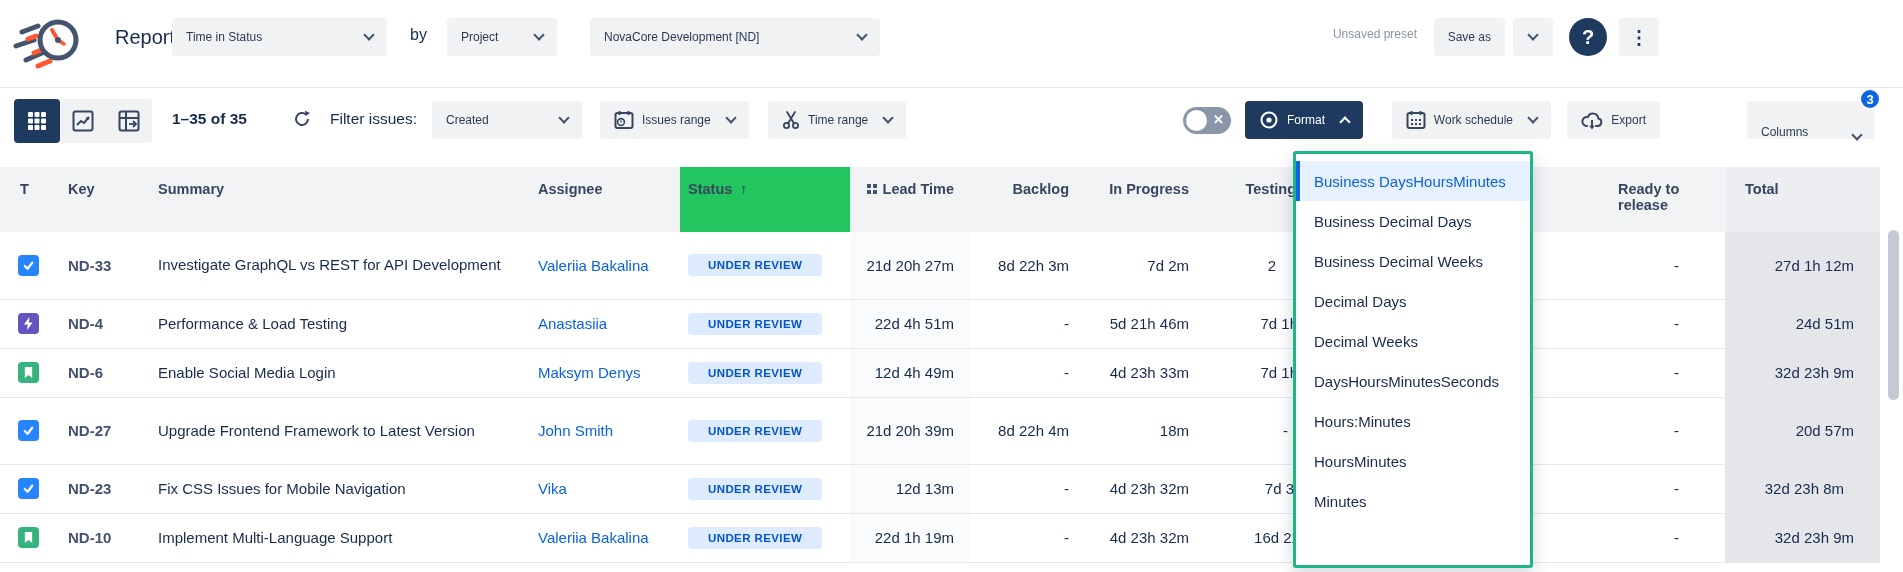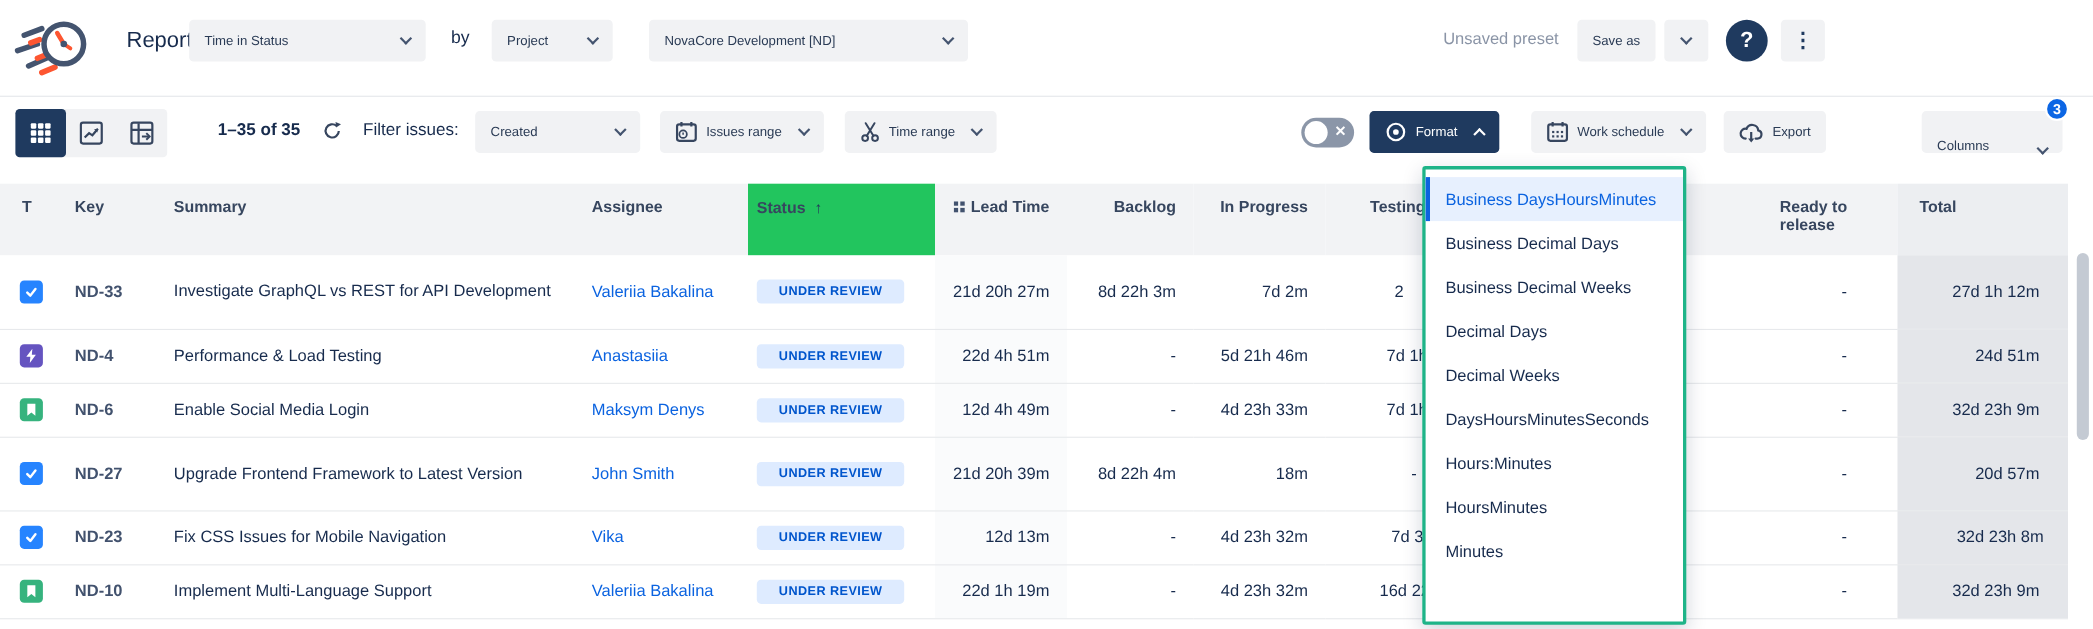--- a/index.html
+++ b/index.html
@@ -20,37 +20,37 @@
   
   .topbar { position:absolute; left:0; top:0; width:1903px; height:88px; background:#fff;
             border-bottom:1px solid #e4e6ea; }
   .logo { position:absolute; left:8px; top:6px; }
   .report-label { position:absolute; left:115px; top:26px; font-size:20px; }
   .sel-report   { position:absolute; left:172px; top:18px; width:215px; justify-content:space-between; }
   .by-label     { position:absolute; left:410px; top:26px; font-size:16px; }
   .sel-groupby  { position:absolute; left:447px; top:18px; width:110px; justify-content:space-between; }
   .sel-project  { position:absolute; left:590px; top:18px; width:290px; justify-content:space-between; }
 
-  .preset-note { position:absolute; right:486px; top:27px; color:#8a94a6; font-size:15px; }
+  .preset-note { position:absolute; right:486px; top:27px; color:#8a94a6; font-size:12px; }
   .saveas-btn  { position:absolute; right:398px; top:18px; }
   .saveas-chev { position:absolute; right:350px; top:18px; width:40px; }
   .help-btn { position:absolute; right:296px; top:18px; width:38px; height:38px; border:none; cursor:pointer;
               border-radius:50%; background:#1f3a5f; color:#fff; font-size:20px; font-weight:bold; }
   .kebab-btn { position:absolute; right:244px; top:18px; width:40px; font-size:19px; font-weight:bold;
                letter-spacing:0; color:#1f3a5f; }
 
   
   .toolbar { position:absolute; left:0; top:89px; width:1903px; height:64px; background:#fff; }
   .viewswitch { position:absolute; left:14px; top:10px; background:#f1f2f4; border-radius:4px;
                 display:flex; height:44px; align-items:stretch; }
   .viewswitch .vbtn { width:46px; display:flex; align-items:center; justify-content:center;
                       border-radius:4px; cursor:pointer; }
   .viewswitch .vbtn.active { background:#1f3a5f; }
   .count { position:absolute; left:172px; top:21px; font-size:15.5px; }
-  .count b { font-weight:bold;margin-left:26px; }
+  .count b { font-weight:bold; }
   .refresh { position:absolute; left:292px; top:20px; cursor:pointer; }
   .filter-label { position:absolute; left:330px; top:21px; font-size:15.5px; }
   .sel-filter { position:absolute; left:432px; top:12px; width:150px; justify-content:space-between; }
   .btn-issuesrange { position:absolute; left:600px; top:12px; gap:8px; }
   .btn-timerange   { position:absolute; left:768px; top:12px; gap:8px; }
 
   .toggle { position:absolute; right:672px; top:18px; width:48px; height:27px; background:#8b96a8;
             border-radius:14px; cursor:pointer; }
   .toggle .knob { position:absolute; left:3px; top:3px; width:21px; height:21px; background:#fff; border-radius:50%; }
   .toggle .off-x { position:absolute; right:7px; top:5px; color:#fff; font-size:13px; font-weight:bold; }
@@ -410,21 +410,21 @@
     <td class="key">ND-23</td>
     <td class="sum">Fix CSS Issues for Mobile Navigation</td>
     <td><span class="assignee">Vika</span></td>
     <td><span class="lozenge">UNDER REVIEW</span></td>
     <td class="num leadtime">12d 13m</td>
     <td class="num">-</td>
     <td class="num">4d 23h 32m</td>
     <td class="num" style="padding-right:6px">7d 3</td>
     <td></td>
     <td class="num" style="padding-right:46px">-</td>
-    <td class="num total" style="padding-right:22px">32d 23h 8m</td>
+    <td class="num total" style="padding-right:36px">32d 23h 8m</td>
   </tr>
 
   <tr class="r1">
     <td style="padding-left:18px">
           <span class="typeicon story">
       <svg width="11" height="13" viewBox="0 0 12 14">
               <path d="M2 1 h8 v12 l-4-3.2 L2 13 Z" fill="#fff"></path>
             </svg>
           </span>
         </td>

